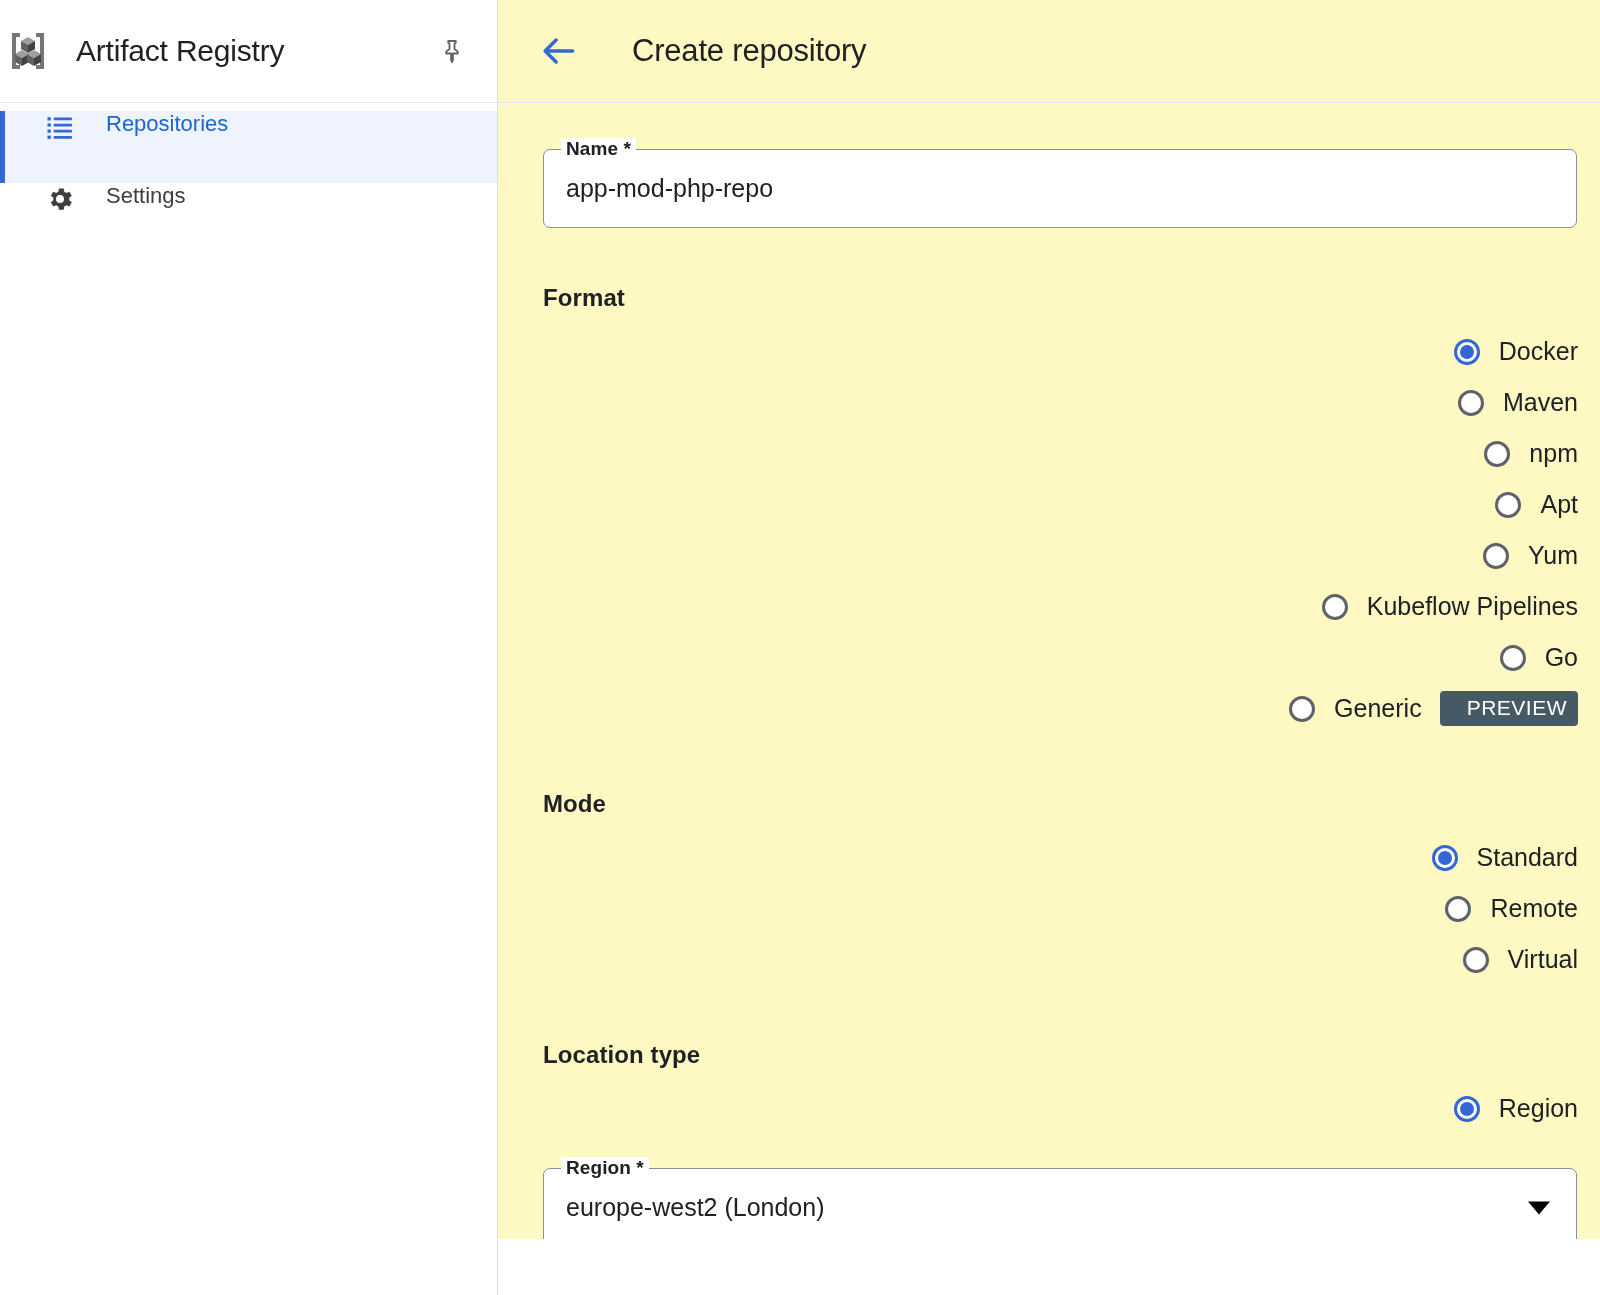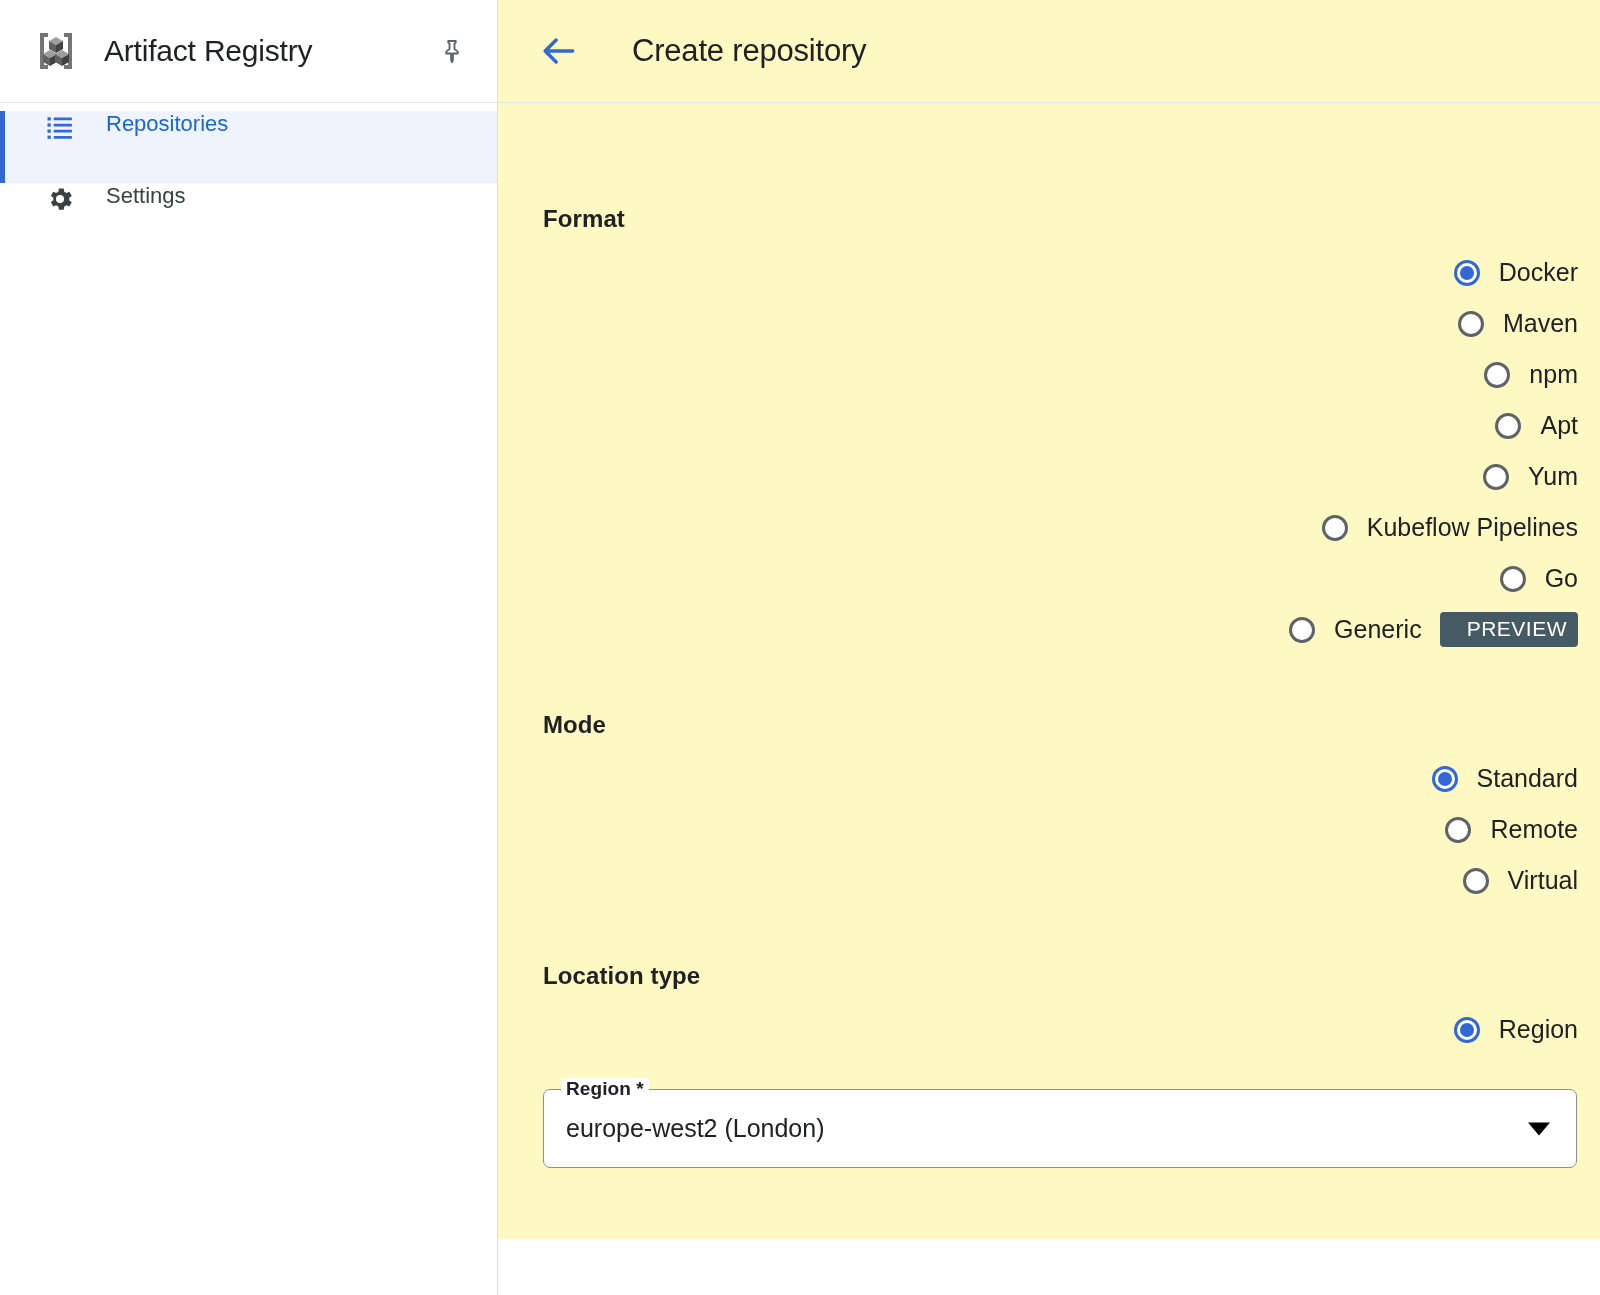--- a/index.html
+++ b/index.html
@@ -30,21 +30,20 @@
     flex-direction: column;
     background: #ffffff;
     position: relative;
   }
   .sidebar-header {
     height: 103px;
     flex: 0 0 103px;
     display: flex;
     align-items: center;
     border-bottom: 1px solid #e5e7ea;
-    padding-left: 28px;
     padding-right: 24px;
   }
   .brand-logo {
     width: 56px; height: 56px;
     flex: 0 0 56px;
     display: flex; align-items: center; justify-content: center;
   }
   .brand-title {
     font-size: 30px;
     font-weight: 400;
@@ -321,20 +320,24 @@
       <div class="back-btn">
         <svg width="44" height="44" viewBox="0 0 24 24" aria-hidden="true">
           <path d="M20 12H5M11 6l-6 6 6 6" fill="none" stroke="#3367d6" stroke-width="1.9" stroke-linecap="round" stroke-linejoin="round"></path>
         </svg>
       </div>
       <h1 class="page-title">Create repository</h1>
     </div>
 
     <div class="form-area">
 
+      <div class="field">
+        <span class="field-legend">Name *</span>
+        <span class="field-value">app-mod-php-repo</span>
+      </div>
 
       <div class="group">
         <div class="group-label">Format</div>
 
         <div class="radio-row">
           <span class="radio checked"></span>
           <span class="radio-label">Docker</span>
         </div>
         <div class="radio-row">
           <span class="radio"></span>

